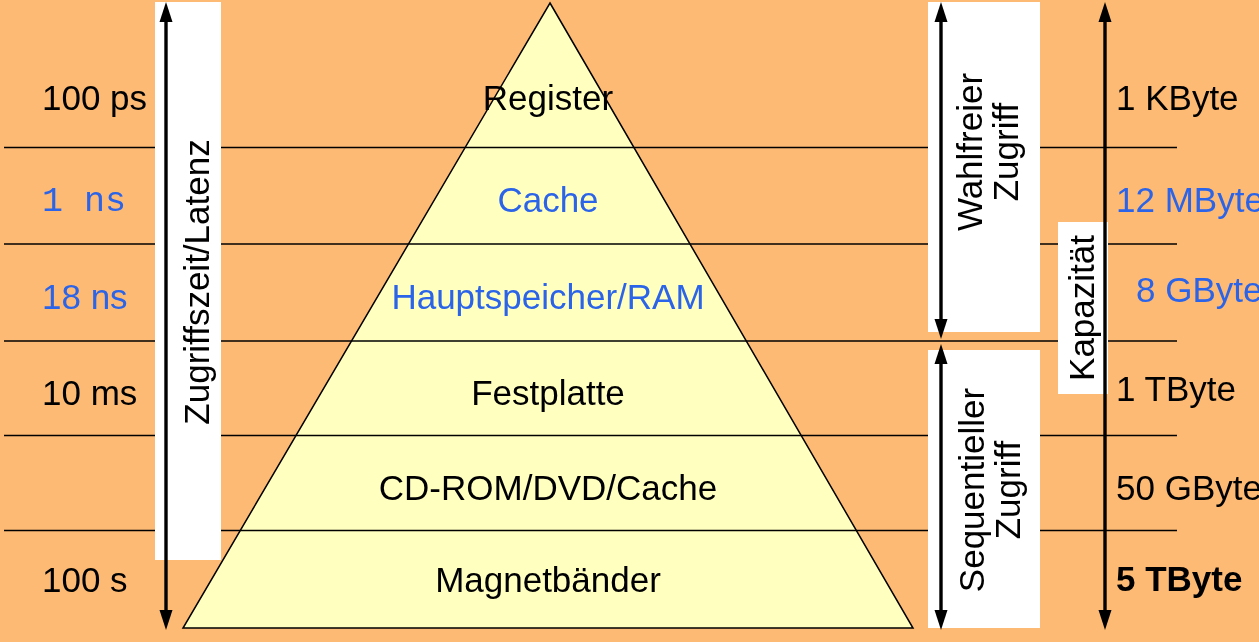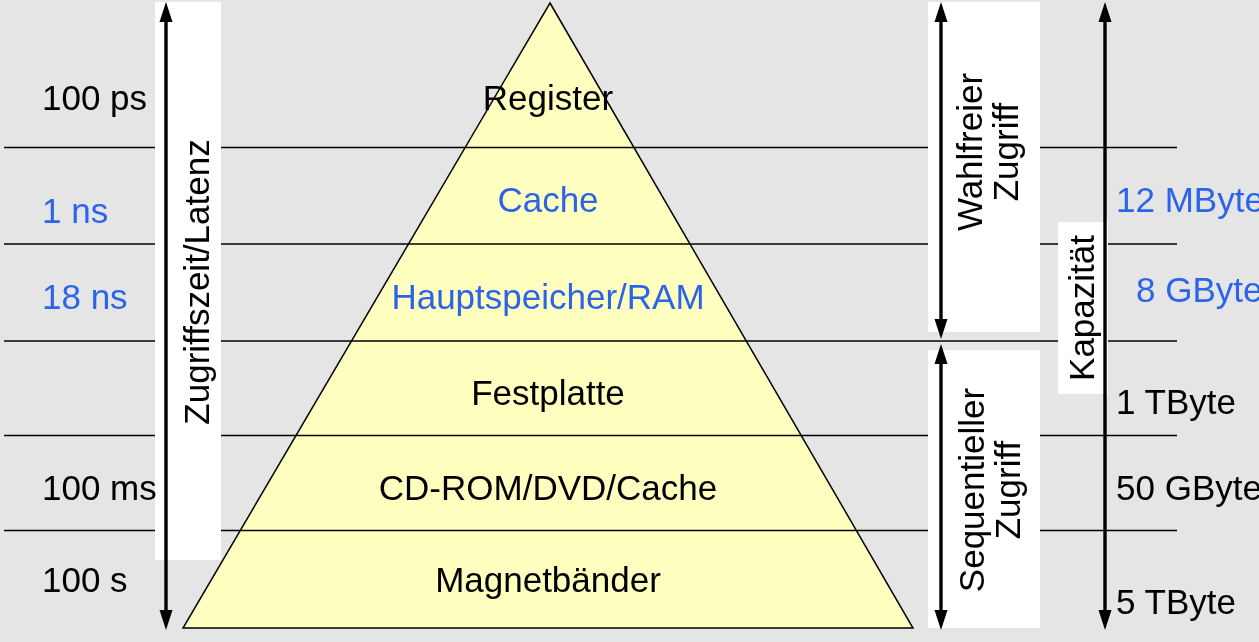--- a/index.html
+++ b/index.html
@@ -1,19 +1,19 @@
 <!DOCTYPE html>
 <html><head>
 <meta charset="utf-8">
 <style>
   html,body { margin:0; padding:0; background:#ffffff; }
   .stage {
     position:relative;
     width:1259px; height:642px;
-    background:#e5e5e5;
+    background:#fdba74;
     font-family:"Liberation Sans", sans-serif;
     overflow:hidden;
   }
   .stage svg { position:absolute; left:0; top:0; }
   .lbl {
     position:absolute;
     font-size:35px;
     line-height:1.0;
     white-space:nowrap;
     color:#000;
@@ -72,37 +72,38 @@
     </g>
 
     <g fill="#000">
       <line x1="1105" y1="16" x2="1105" y2="616" stroke="#000" stroke-width="3.4"></line>
       <polygon points="1105,2 1098.5,22 1111.5,22"></polygon>
       <polygon points="1105,630 1098.5,610 1111.5,610"></polygon>
     </g>
   </svg>
 
   <div class="lbl time-lbl" style="top: 97px; color: rgb(0, 0, 0);">100 ps</div>
-  <div class="lbl time-lbl" style="top: 210px; color: rgb(43, 100, 232);">1 ns</div>
+  <div class="lbl time-lbl" style="top: 202px; color: rgb(43, 100, 232); font-family: Liberation Mono, monospace;">1 ns</div>
   <div class="lbl time-lbl" style="top: 296px; color: rgb(43, 100, 232);">18 ns</div>
-  <div class="lbl time-lbl" style="top: 487px; color: rgb(0, 0, 0);">100 ms</div>
+  <div class="lbl time-lbl" style="top: 392px; color: rgb(0, 0, 0);">10 ms</div>
   <div class="lbl time-lbl" style="top: 579px; color: rgb(0, 0, 0);">100 s</div>
 
   <div class="lbl lvl-lbl" style="top: 97px; color: rgb(0, 0, 0);">Register</div>
   <div class="lbl lvl-lbl" style="top: 199px; color: rgb(43, 100, 232);">Cache</div>
   <div class="lbl lvl-lbl" style="top: 296px; color: rgb(43, 100, 232);">Hauptspeicher/RAM</div>
   <div class="lbl lvl-lbl" style="top: 392px; color: rgb(0, 0, 0); text-align: right;">Festplatte</div>
   <div class="lbl lvl-lbl" style="top: 487px; color: rgb(0, 0, 0);">CD-ROM/DVD/Cache</div>
   <div class="lbl lvl-lbl" style="top: 579px; color: rgb(0, 0, 0);">Magnetbänder</div>
 
+  <div class="lbl cap-lbl" style="top: 97px; color: rgb(0, 0, 0);">1 KByte</div>
   <div class="lbl cap-lbl" style="top: 199px; color: rgb(43, 100, 232);">12 MByte</div>
   <div class="lbl cap-lbl" style="top: 289px; color: rgb(43, 100, 232); margin-left: 20px;">8 GByte</div>
-  <div class="lbl cap-lbl" style="top: 401px; color: rgb(0, 0, 0);">1 TByte</div>
+  <div class="lbl cap-lbl" style="top: 388px; color: rgb(0, 0, 0);">1 TByte</div>
   <div class="lbl cap-lbl" style="top: 487px; color: rgb(0, 0, 0);">50 GByte</div>
-  <div class="lbl cap-lbl" style="top: 601px; color: rgb(0, 0, 0);">5 TByte</div>
+  <div class="lbl cap-lbl" style="top: 578px; color: rgb(0, 0, 0); font-weight: bold;">5 TByte</div>
 
   <div class="rot-lbl" style="left:197px; top:282px">Zugriffszeit/Latenz</div>
   <div class="rot-lbl" style="left:988px; top:152px">Wahlfreier
 Zugriff</div>
   <div class="rot-lbl" style="left:990px; top:490px">Sequentieller
 Zugriff</div>
   <div class="rot-lbl" style="left:1082px; top:308px">Kapazität</div>
 
 </div>
 

